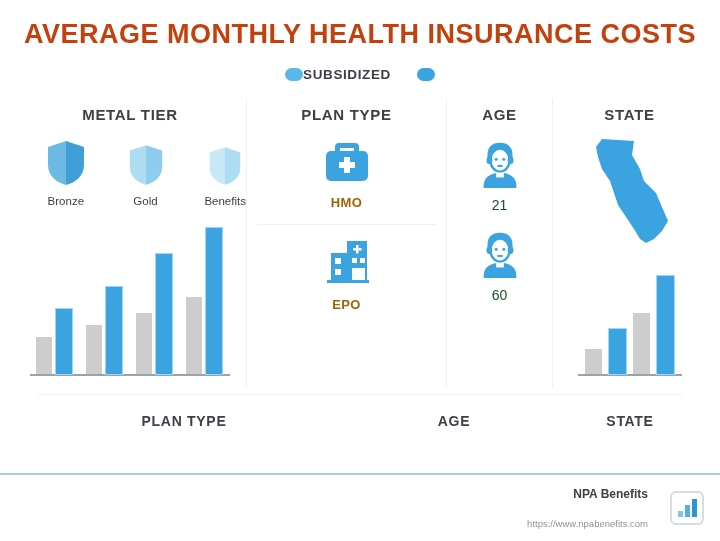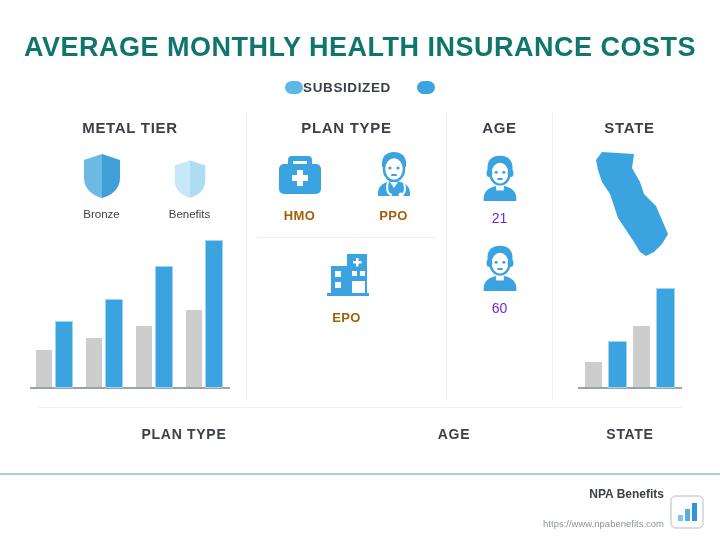--- a/index.html
+++ b/index.html
@@ -15,22 +15,22 @@
     overflow: hidden;
     position: relative;
   }
 
   
   .title {
     text-align: center;
     font-size: 27px;
     font-weight: bold;
     letter-spacing: 0.5px;
-    color: #0f766e;
-    padding-top: 32px;
+    color: #c2410c;
+    padding-top: 19px;
   }
 
   
   .legend {
     display: flex;
     justify-content: center;
     align-items: center;
     gap: 26px;
     margin-top: 17px;
   }
@@ -129,21 +129,21 @@
     letter-spacing: 0.4px;
     margin-top: 6px;
   }
   .plan-divider {
     border-top: 1px solid #eef1f3;
     margin: 14px 10px 0 10px;
   }
   .age-cell { text-align: center; margin-top: 16px; }
   .age-label {
     font-size: 14px;
-    color: #6d28d9;
+    color: #14532d;
     margin-top: 4px;
   }
   .state-map { text-align: center; margin-top: 12px; }
 
   
   .bottom-divider {
     border-top: 1px solid #eef1f3;
     margin: 6px 38px 0 38px;
   }
   .bottom-labels {
@@ -169,22 +169,22 @@
     left: 0; right: 0;
     top: 473px;
     height: 2px;
     background: #a8cfe4;
   }
   .footer {
     position: absolute;
     right: 16px;
     top: 487px;
     display: flex;
-    align-items: flex-end;
-    gap: 6px;
+    align-items: center;
+    gap: 22px;
   }
   .footer-text { text-align: right; }
   .footer-name {
     font-size: 12px;
     font-weight: bold;
     color: #3c4148;
   }
   .footer-url {
     font-size: 9.5px;
     color: #8d949b;
@@ -233,20 +233,27 @@
     <div class="panel panel-metal">
       <div class="panel-title">METAL TIER</div>
 
       <div class="shield-row">
         <div class="shield-cell">
           <svg width="40" height="48" viewBox="0 0 40 48">
             <path d="M20 2 L38 8 V26 C38 38 28 44 20 46 Z" fill="#3f9fd8"></path>
             <path d="M20 2 L2 8 V26 C2 38 12 44 20 46 Z" fill="#6cb9e4"></path>
           </svg>
           <div class="shield-label">Bronze</div>
+        </div>
+        <div class="shield-cell">
+          <svg width="36" height="44" viewBox="0 0 40 48">
+            <path d="M20 2 L38 8 V26 C38 38 28 44 20 46 Z" fill="#8ecdee"></path>
+            <path d="M20 2 L2 8 V26 C2 38 12 44 20 46 Z" fill="#aedcf3"></path>
+          </svg>
+          <div class="shield-label">Gold</div>
         </div>
         <div class="shield-cell">
           <svg width="34" height="42" viewBox="0 0 40 48">
             <path d="M20 2 L38 8 V26 C38 38 28 44 20 46 Z" fill="#aedcf3"></path>
             <path d="M20 2 L2 8 V26 C2 38 12 44 20 46 Z" fill="#c8e8f8"></path>
           </svg>
           <div class="shield-label">Benefits</div>
         </div>
       </div>
 
@@ -267,35 +274,20 @@
       <div class="panel-title">PLAN TYPE</div>
 
       <div class="icon-grid">
         <div class="icon-cell">
           <svg width="52" height="50" viewBox="0 0 52 50">
             <path d="M18 8 h16 a4 4 0 0 1 4 4 v4 h-5 v-3 h-14 v3 h-5 v-4 a4 4 0 0 1 4 -4 z" fill="#3aa3e0"></path>
             <rect x="5" y="16" width="42" height="30" rx="5" fill="#3aa3e0"></rect>
             <path d="M23 22 h6 v5 h5 v6 h-5 v5 h-6 v-5 h-5 v-6 h5 z" fill="#ffffff"></path>
           </svg>
           <div class="icon-label">HMO</div>
-        </div>
-        <div class="icon-cell">
-          <svg width="52" height="50" viewBox="0 0 52 50">
-            <path d="M26 4 c-8 0 -12 5 -12 11 v4 h24 v-4 c0 -6 -4 -11 -12 -11 z" fill="#3aa3e0"></path>
-            <ellipse cx="26" cy="21" rx="10" ry="12" fill="#ffffff" stroke="#3aa3e0" stroke-width="2.5"></ellipse>
-            <circle cx="22" cy="20" r="1.6" fill="#3aa3e0"></circle>
-            <circle cx="30" cy="20" r="1.6" fill="#3aa3e0"></circle>
-            <rect x="23" y="26" width="6" height="2" rx="1" fill="#3aa3e0"></rect>
-            <path d="M26 33 c-10 0 -16 5 -16 12 v3 h32 v-3 c0 -7 -6 -12 -16 -12 z" fill="#3aa3e0"></path>
-            <path d="M22 34 l4 6 l4 -6" fill="#ffffff"></path>
-            <path d="M20 34 c-2 6 -1 12 4 13" fill="none" stroke="#ffffff" stroke-width="2"></path>
-            <path d="M36 35 c2 6 1 11 -3 12" fill="none" stroke="#ffffff" stroke-width="2"></path>
-            <circle cx="33" cy="47" r="2.5" fill="#ffffff"></circle>
-          </svg>
-          <div class="icon-label">PPO</div>
         </div>
       </div>
 
       <div class="plan-divider"></div>
 
       <div class="icon-grid">
         <div class="icon-cell">
           <svg width="52" height="50" viewBox="0 0 52 50">
             <rect x="26" y="4" width="20" height="40" fill="#3aa3e0"></rect>
             <rect x="10" y="16" width="18" height="28" fill="#3aa3e0"></rect>

